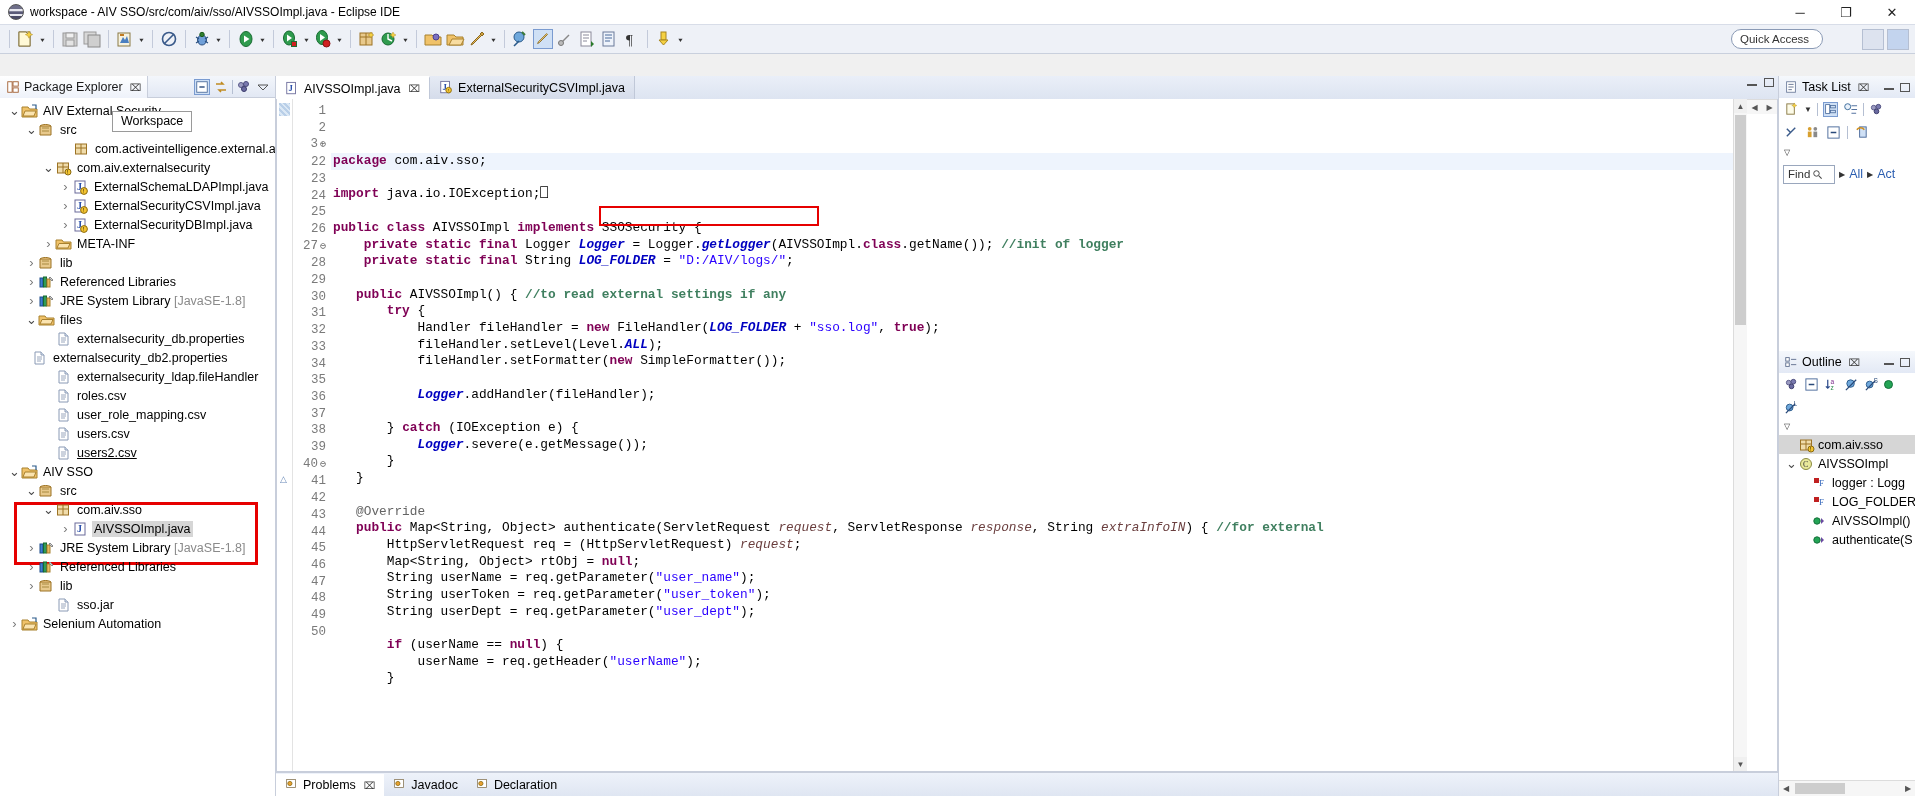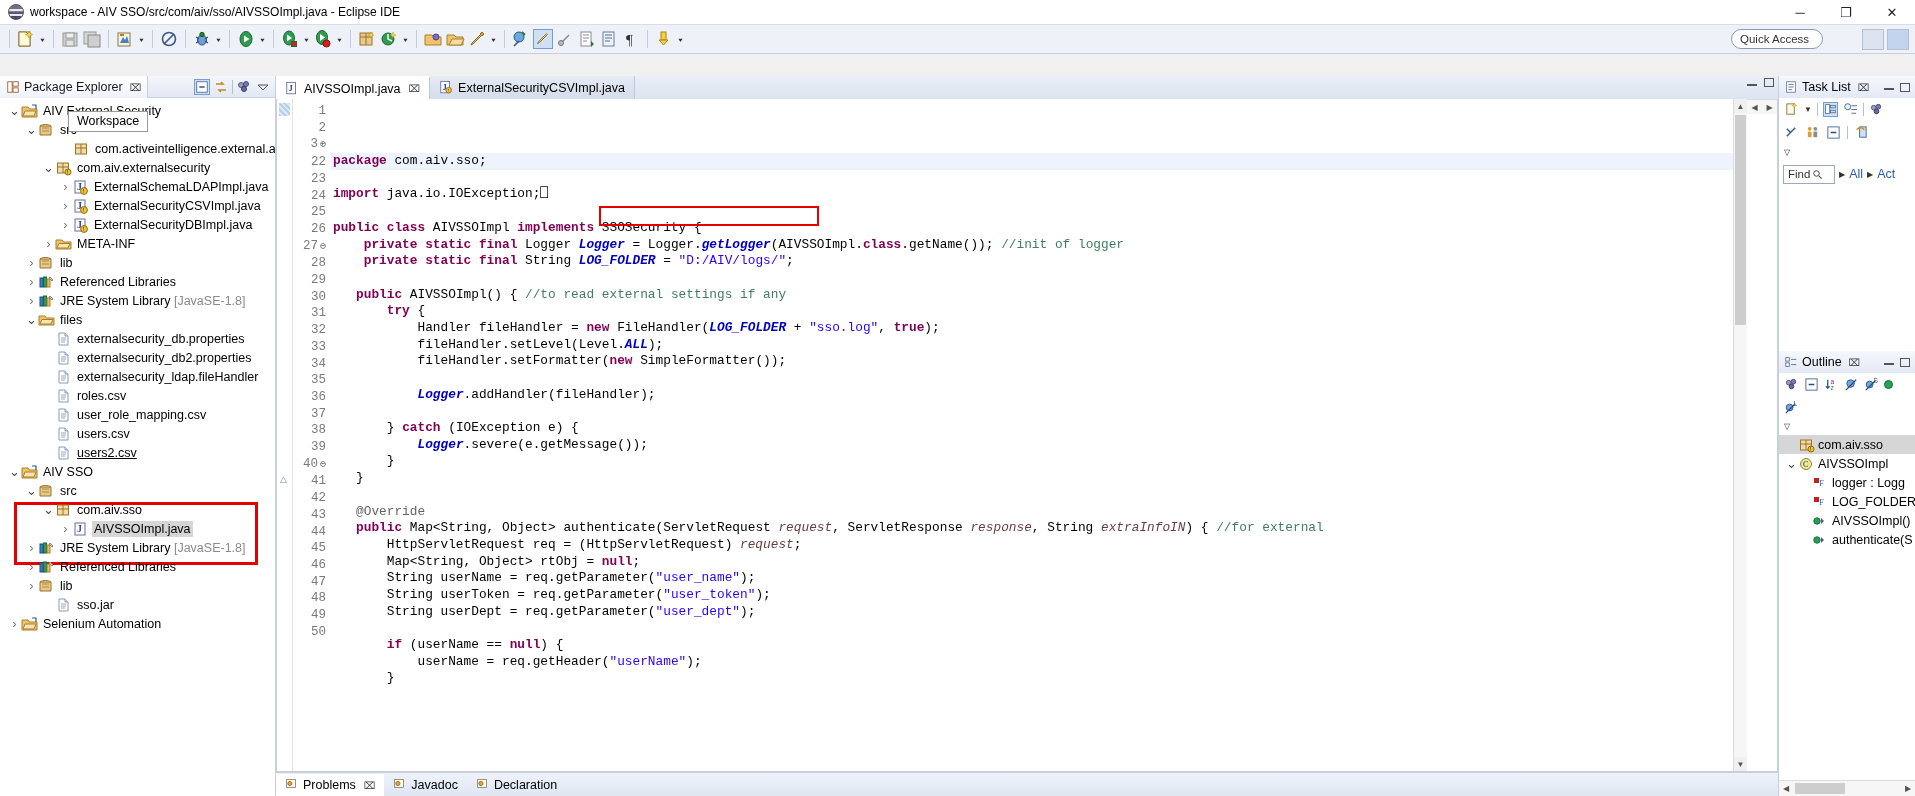--- a/index.html
+++ b/index.html
@@ -76,21 +76,21 @@
   .ico { width:17px; height:16px; flex:none; margin-right:3px; position:relative; }
   .lbl { color:#000; padding:1px 2px; }
   .lbl .dim { color:#8a8a8a; }
 
   
   .redbox { position:absolute; border:3px solid #e60000; pointer-events:none; }
 
   
   .tooltip {
     position:absolute; background:#ffffff; border:1px solid #9a9a9a; color:#000;
-    font-size:12.5px; padding:2px 8px 3px 8px; z-index:50;
+    font-size:12.5px; padding:2px 8px 3px 8px; z-index:50;margin-left:44px;
   }
 
   
   .editor-area { flex:1; display:flex; flex-direction:column; background:#f0f0f0; min-width:0; }
   .ed-tabbar { height:23px; background:linear-gradient(#eaeff8,#dde4f1); display:flex; align-items:flex-end; position:relative; }
   .ed-tab { height:23px; display:flex; align-items:center; gap:5px; padding:0 9px; font-size:12.5px;
             background:linear-gradient(#e6ebf5,#d5dcea); color:#000; border-right:1px solid #c0c8d8; }
   .ed-tab.active { background:#fff; border-top:2px solid #fff; }
   .ed-tab-ic { width:14px; height:15px; position:relative; }
   .ed-minmax { position:absolute; right:4px; top:2px; display:flex; gap:7px; align-items:center; color:#333; }
@@ -100,21 +100,21 @@
   .ed-body { flex:1; display:flex; background:#fff; border:1px solid #c8cedb; border-top:none; position:relative; min-height:0; }
   .ed-marker { width:16px; background:#fff; border-right:1px solid #e3e3e3; position:relative; }
   .ed-gutter { width:38px; background:#fff; text-align:right; padding-right:5px; color:#7a7a7a;
                font-family:"Liberation Mono", monospace; font-size:12.5px; line-height:16.7px; padding-top:4px; }
   .ed-gutter .fold { color:#6a6a6a; }
   .ed-code { flex:1; font-family:"Liberation Mono", monospace; font-size:12.8px; line-height:16.7px;
              padding-top:4px; color:#000; overflow:hidden; position:relative; white-space:pre; }
   .ed-code .ln { height:16.7px; padding-left:2px; }
   .ed-code .ln.first { background:#eef4fd; }
   .kw { color:#7f0055; font-weight:bold; }
-  .cm { color:#3f7f5f; }
+  .cm { color:#3f7f5f;font-weight:bold; }
   .st { color:#2a00ff; }
   .fld { color:#0000c0; font-weight:bold; font-style:italic; }
   .an { color:#646464; }
   .par { color:#6a3e3e; font-style:italic; }
 
   .ed-vscroll { width:14px; background:#f6f6f6; border-left:1px solid #dcdcdc; position:relative; }
   .sb-arrow { height:14px; display:flex; align-items:center; justify-content:center; font-size:8px; color:#555; background:#f0f0f0; }
   .sb-thumb { position:absolute; left:1px; right:1px; background:#cdcdcd; }
   .ed-hscrollbar { height:15px; background:#f6f6f6; border-top:1px solid #dcdcdc; display:flex; align-items:center; justify-content:space-between; }
   .hs-arrow { width:15px; text-align:center; font-size:8px; color:#555; }
@@ -438,21 +438,21 @@
           </div>
           <div class="row" style="padding-left: 42px;">
             <span class="twisty"></span>
             <span class="ico"><svg viewBox="0 0 17 16" width="17" height="16">
                 <path d="M4 2h6l3 3v9H4z" fill="#fff" stroke="#8a9ab5"></path>
                 <path d="M10 2v3h3" fill="#dce6f2" stroke="#8a9ab5"></path>
                 <path d="M6 7h5M6 9h5M6 11h4" stroke="#9aa7bd"></path>
               </svg></span>
             <span class="lbl">externalsecurity_db.properties</span>
           </div>
-          <div class="row" style="padding-left: 42px;">
+          <div class="row" style="padding-left: 18px;">
             <span class="twisty"></span>
             <span class="ico"><svg viewBox="0 0 17 16" width="17" height="16">
                 <path d="M4 2h6l3 3v9H4z" fill="#fff" stroke="#8a9ab5"></path>
                 <path d="M10 2v3h3" fill="#dce6f2" stroke="#8a9ab5"></path>
                 <path d="M6 7h5M6 9h5M6 11h4" stroke="#9aa7bd"></path>
               </svg></span>
             <span class="lbl">externalsecurity_db2.properties</span>
           </div>
           <div class="row" style="padding-left: 42px;">
             <span class="twisty"></span>

